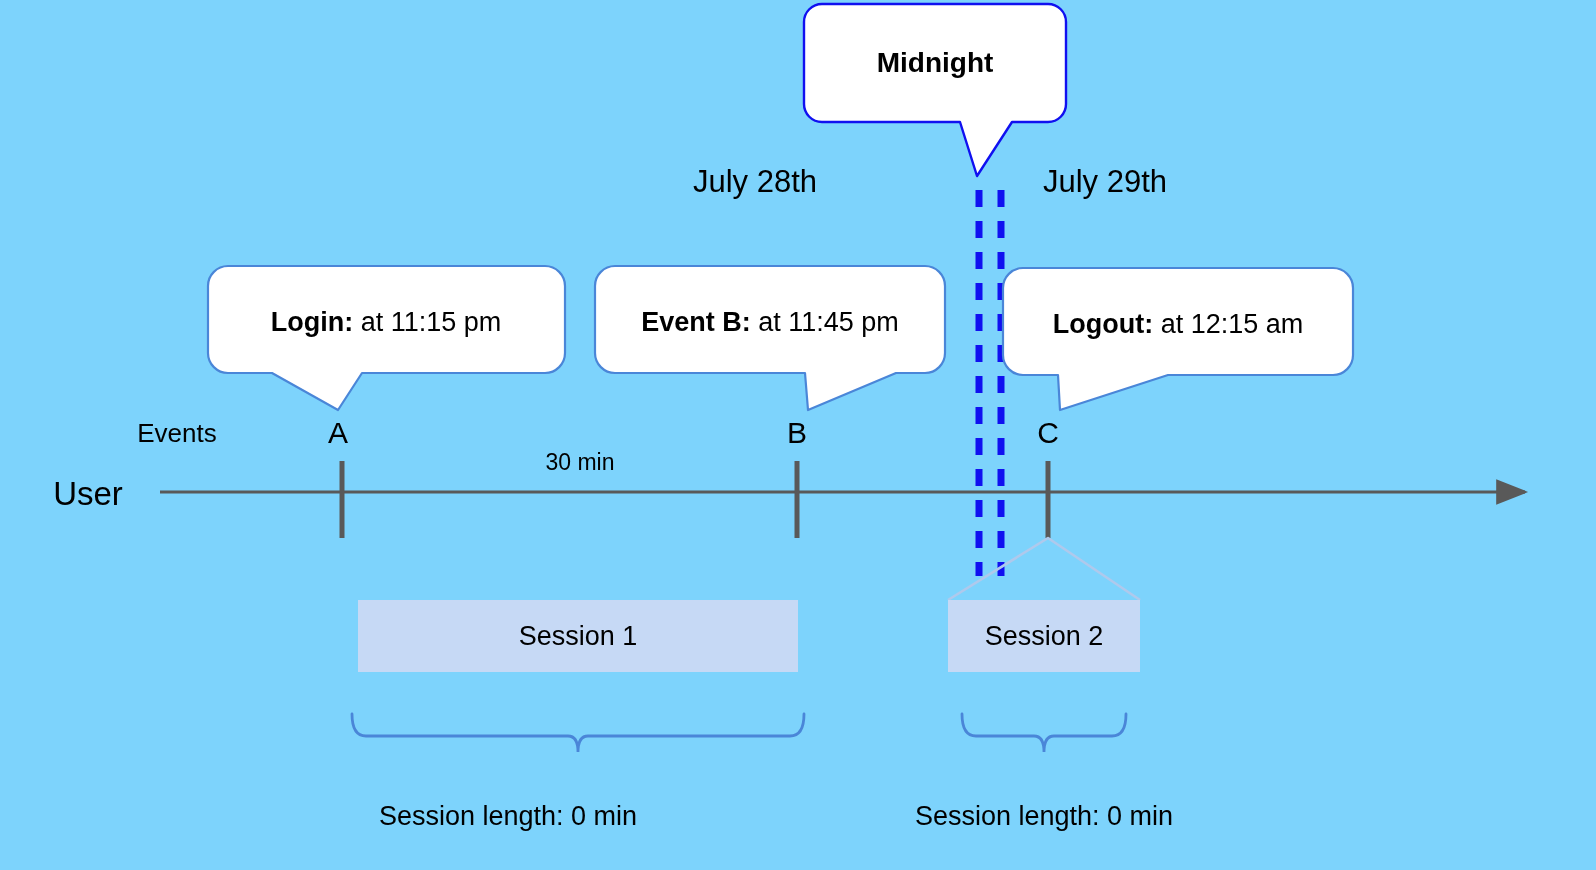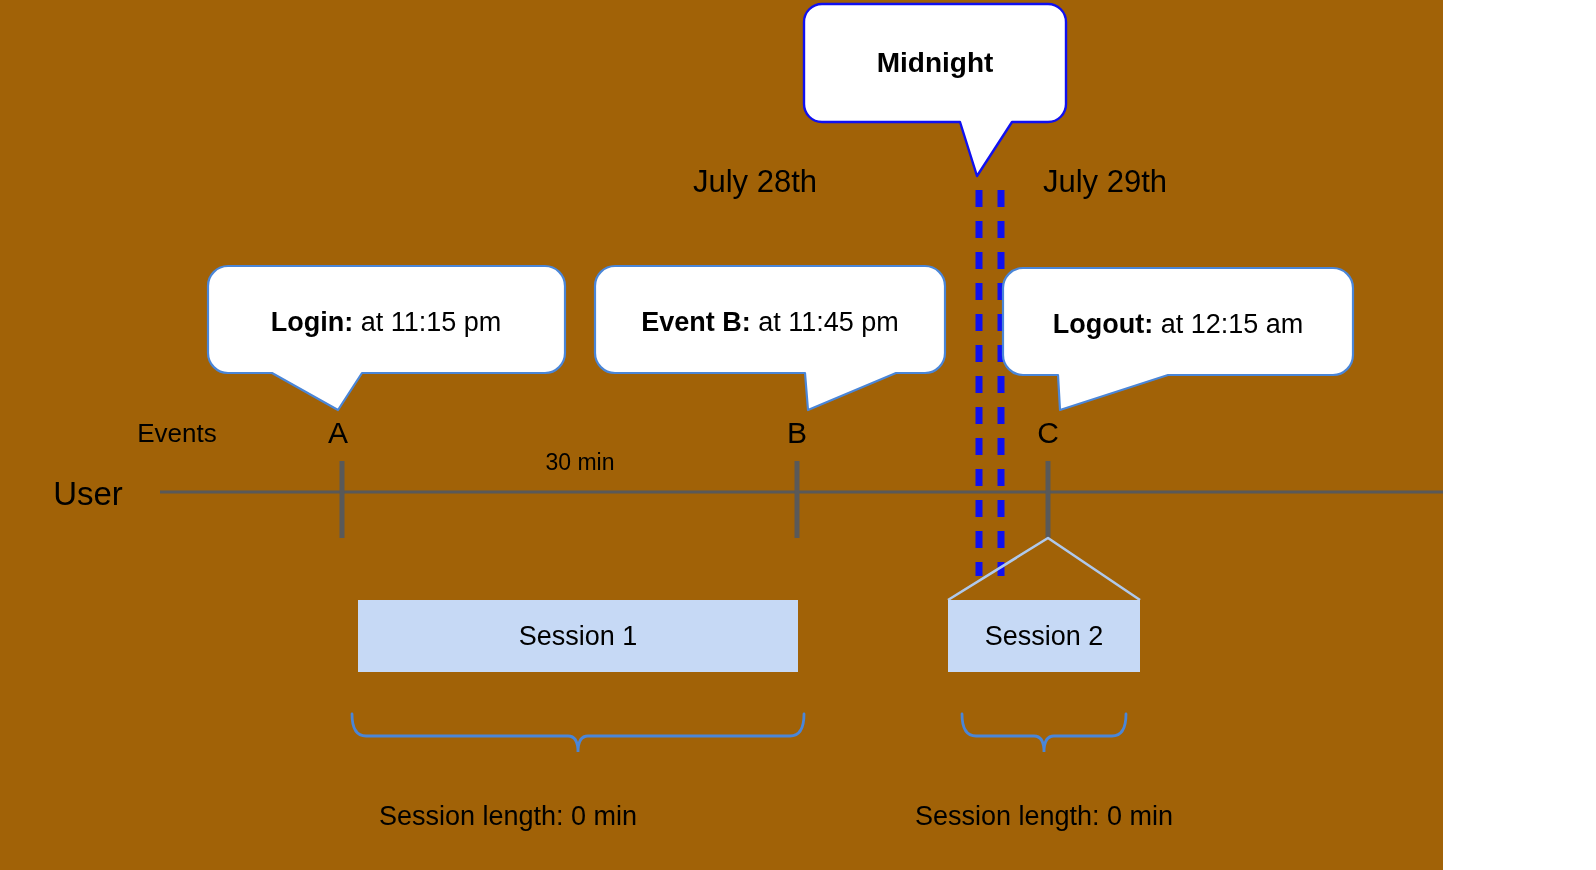--- a/index.html
+++ b/index.html
@@ -6,23 +6,23 @@
     margin: 0;
     padding: 0;
     background: #ffffff;
   }
   body {
     font-family: "Liberation Sans", sans-serif;
     color: #000000;
   }
   #canvas {
     position: relative;
-    width: 1443px;
+    width: 1596px;
     height: 870px;
-    background: #a16207;
+    background: #7dd3fc;
     overflow: hidden;
   }
   #diagram-svg {
     position: absolute;
     left: 0;
     top: 0;
     width: 1596px;
     height: 870px;
   }
   .svg-text {

